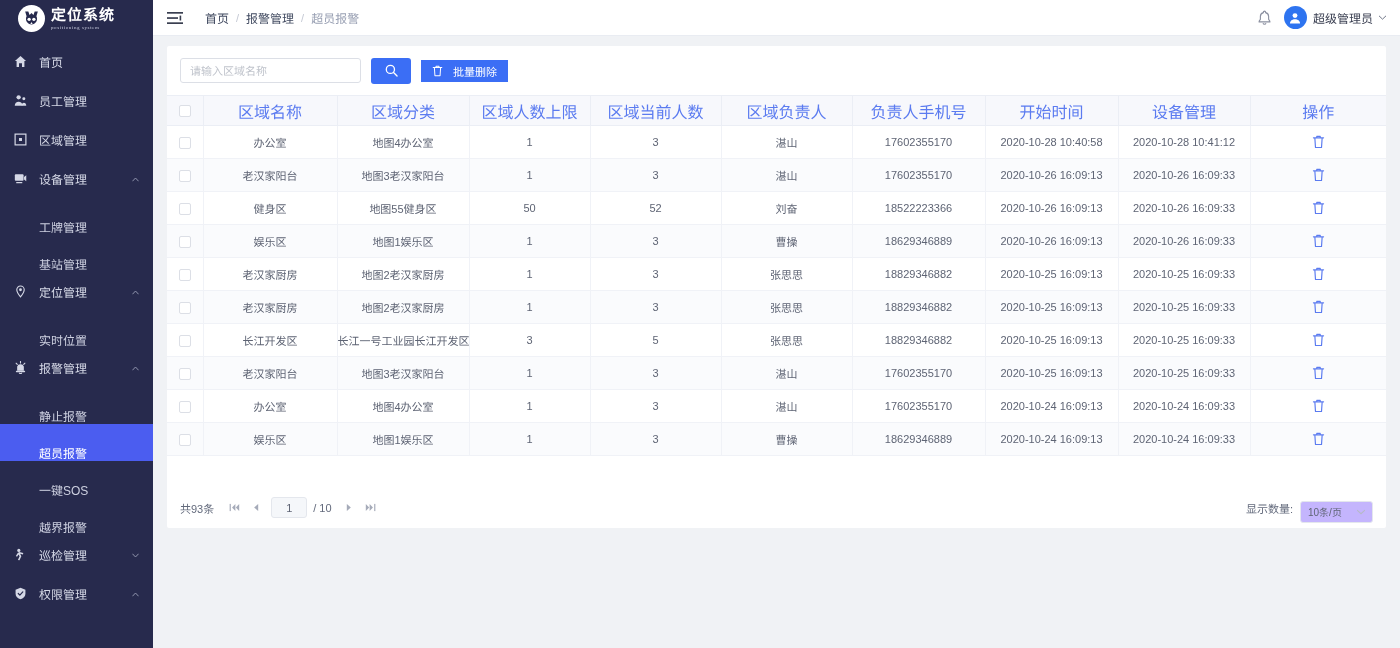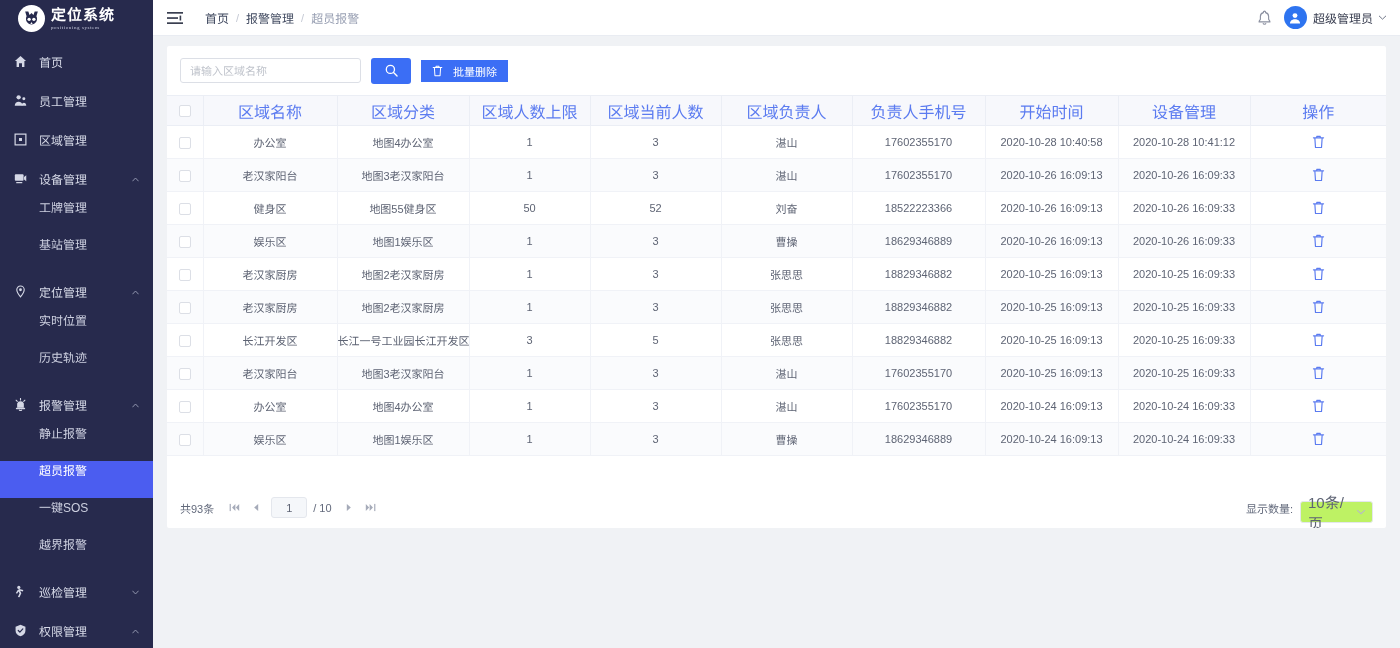--- a/index.html
+++ b/index.html
@@ -66,21 +66,21 @@
   .menu-item .mi-label { margin-left: 5px; white-space: nowrap; }
   .menu-item .mi-arrow {
     position: absolute; right: 14px; top: 50%;
     margin-top: -3px;
     width: 7px; height: 7px;
   }
   .menu-item .mi-arrow svg { display: block; }
 
   .submenu-item {
     height: 37px;
-    display: flex; align-items: flex-start;
+    display: flex; align-items: flex-end;
     padding-left: 39px;
     font-size: 12px;
     color: #cdd0e0;
     cursor: pointer;
   }
   .submenu-item.active {
     background: #4b5df0;
     color: #ffffff;
   }
 
@@ -258,24 +258,24 @@
   .pg-of { margin: 0 6px 0 2px; color: #636a7c; }
   .pager-right {
     margin-left: auto;
     display: flex; align-items: center; gap: 7px;
   }
   .pg-size-label { color: #636a7c; }
   .pg-select {
     width: 73px; height: 22px;
     border: 1px solid #e4e7ed;
     border-radius: 3px;
-    background: #bef264;
+    background: #c4b5fd;
     display: flex; align-items: center;
     padding: 0 7px;
-    font-size: 15px; color: #5e6474;
+    font-size: 10px; color: #5e6474;
     cursor: pointer;
     position: relative;
     margin-top: 8px;
   }
   .pg-select .sel-caret {
     margin-left: auto; width: 8px; height: 6px; color: #b6bac6;
   }
   .pg-select .sel-caret svg { display: block; }
 </style>
 </head>
@@ -357,23 +357,20 @@
           </span>
           <span class="mi-label">定位管理</span>
           <span class="mi-arrow">
             <svg width="7" height="7" viewBox="0 0 8 6">
               <path d="M0.5 5 L4 1.3 L7.5 5" fill="none" stroke="#9fa4ba" stroke-width="1"></path>
             </svg>
           </span>
         </div>
         <div class="submenu-item">
           <span>实时位置</span>
-        </div>
-        <div class="submenu-item">
-          <span>历史轨迹</span>
         </div>
         <div class="menu-item">
           <span class="mi-icon">
             <svg width="13" height="13" viewBox="0 0 14 14">
               <path d="M7 0.5 V2.2 M2.3 2.4 L3.5 3.6 M11.7 2.4 L10.5 3.6" stroke="currentColor" stroke-width="1.2" stroke-linecap="round"></path>
               <path d="M3.4 10.5c0-2.6 0-4 0-4.6A3.6 3.6 0 0 1 7 3.6a3.6 3.6 0 0 1 3.6 2.3c0 .6 0 2 0 4.6z" fill="currentColor"></path>
               <rect x="2" y="10.6" width="10" height="1.4" rx="0.7" fill="currentColor"></rect>
               <path d="M5.6 12.6a1.5 1.5 0 0 0 2.8 0" stroke="currentColor" stroke-width="1.1" fill="none"></path>
             </svg>
           </span>

